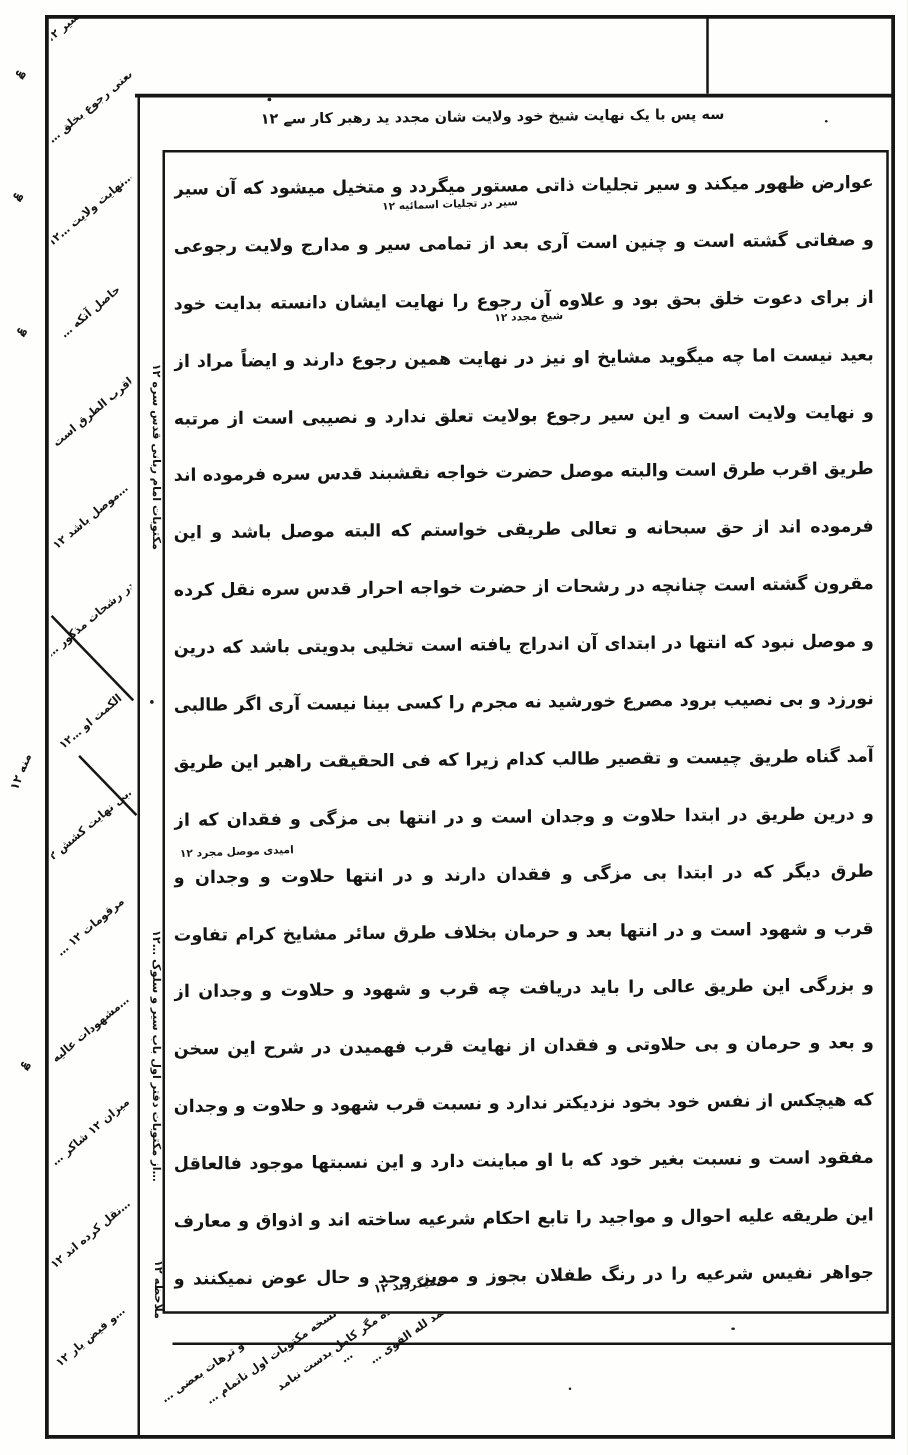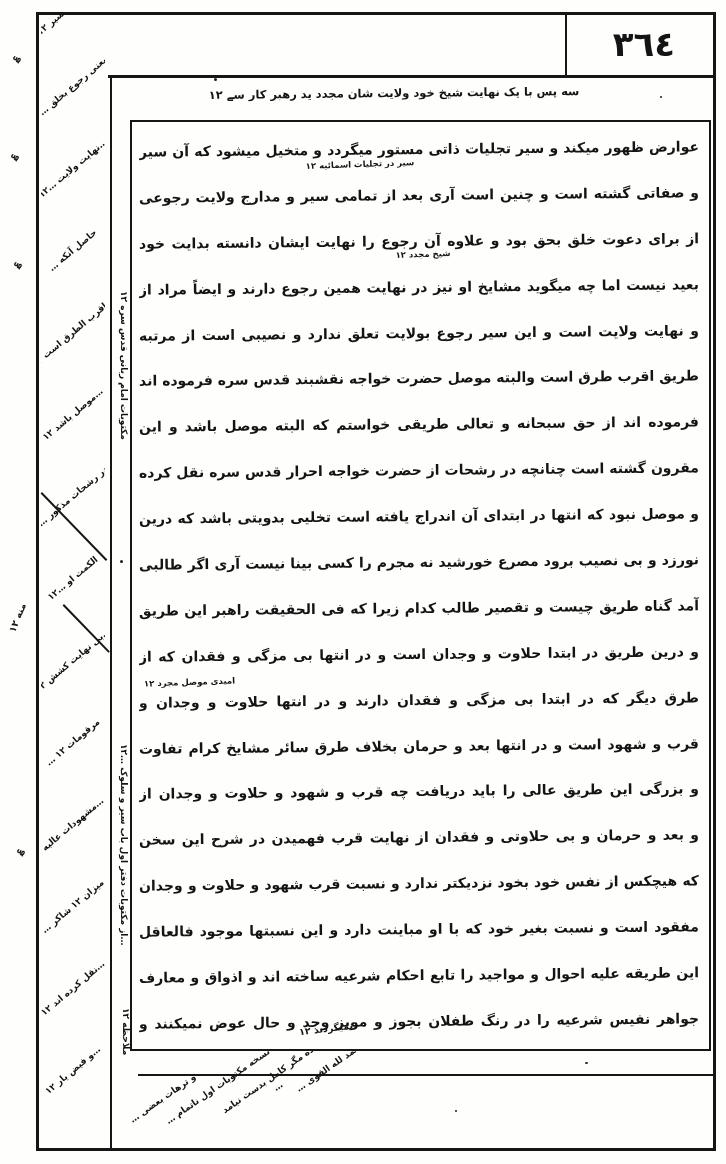--- a/index.html
+++ b/index.html
@@ -87,21 +87,20 @@
 
   <div class="rule" style="left:108px;top:75px;width:608px;height:2.5px"></div>
   <div class="rule" style="left:565px;top:12px;width:2px;height:63px"></div>
 
   <div class="rule" style="left:110px;top:77px;width:2px;height:1071px"></div>
 
   <div class="frame" style="left:130px;top:120px;width:577px;height:927px"></div>
 
   <div class="rule" style="left:138px;top:1074px;width:576px;height:2px"></div>
 
-  <div class="pagenum">٣٦٤</div>
 
   <div class="header-note">سه پس با یک نهایت شیخ خود ولایت شان مجدد ید رهبر کار سے ۱۲</div>
 
   <div class="main-text" id="main-lines">
       <div class="tline">عوارض ظهور میکند و سیر تجلیات ذاتی مستور میگردد و متخیل میشود که آن سیر را تمام کرده و داخل تجلیات اسمائی</div>
       <div class="tline">و صفاتی گشته است و چنین است آری بعد از تمامی سیر و مدارج ولایت رجوعی بعالم وقوع میشود</div>
       <div class="tline">از برای دعوت خلق بحق بود و علاوه آن رجوع را نهایت ایشان دانسته بدایت خود تصور کرده بآن</div>
       <div class="tline">بعید نیست اما چه میگوید مشایخ او نیز در نهایت همین رجوع دارند و ایضاً مراد از نهایت و بدایت ولایت</div>
       <div class="tline">و نهایت ولایت است و این سیر رجوع بولایت تعلق ندارد و نصیبی است از مرتبه دعوت و تبلیغ و این</div>
       <div class="tline">طریق اقرب طرق است والبته موصل حضرت خواجه نقشبند قدس سره فرموده اند طریق ما اقرب طرق است</div>

